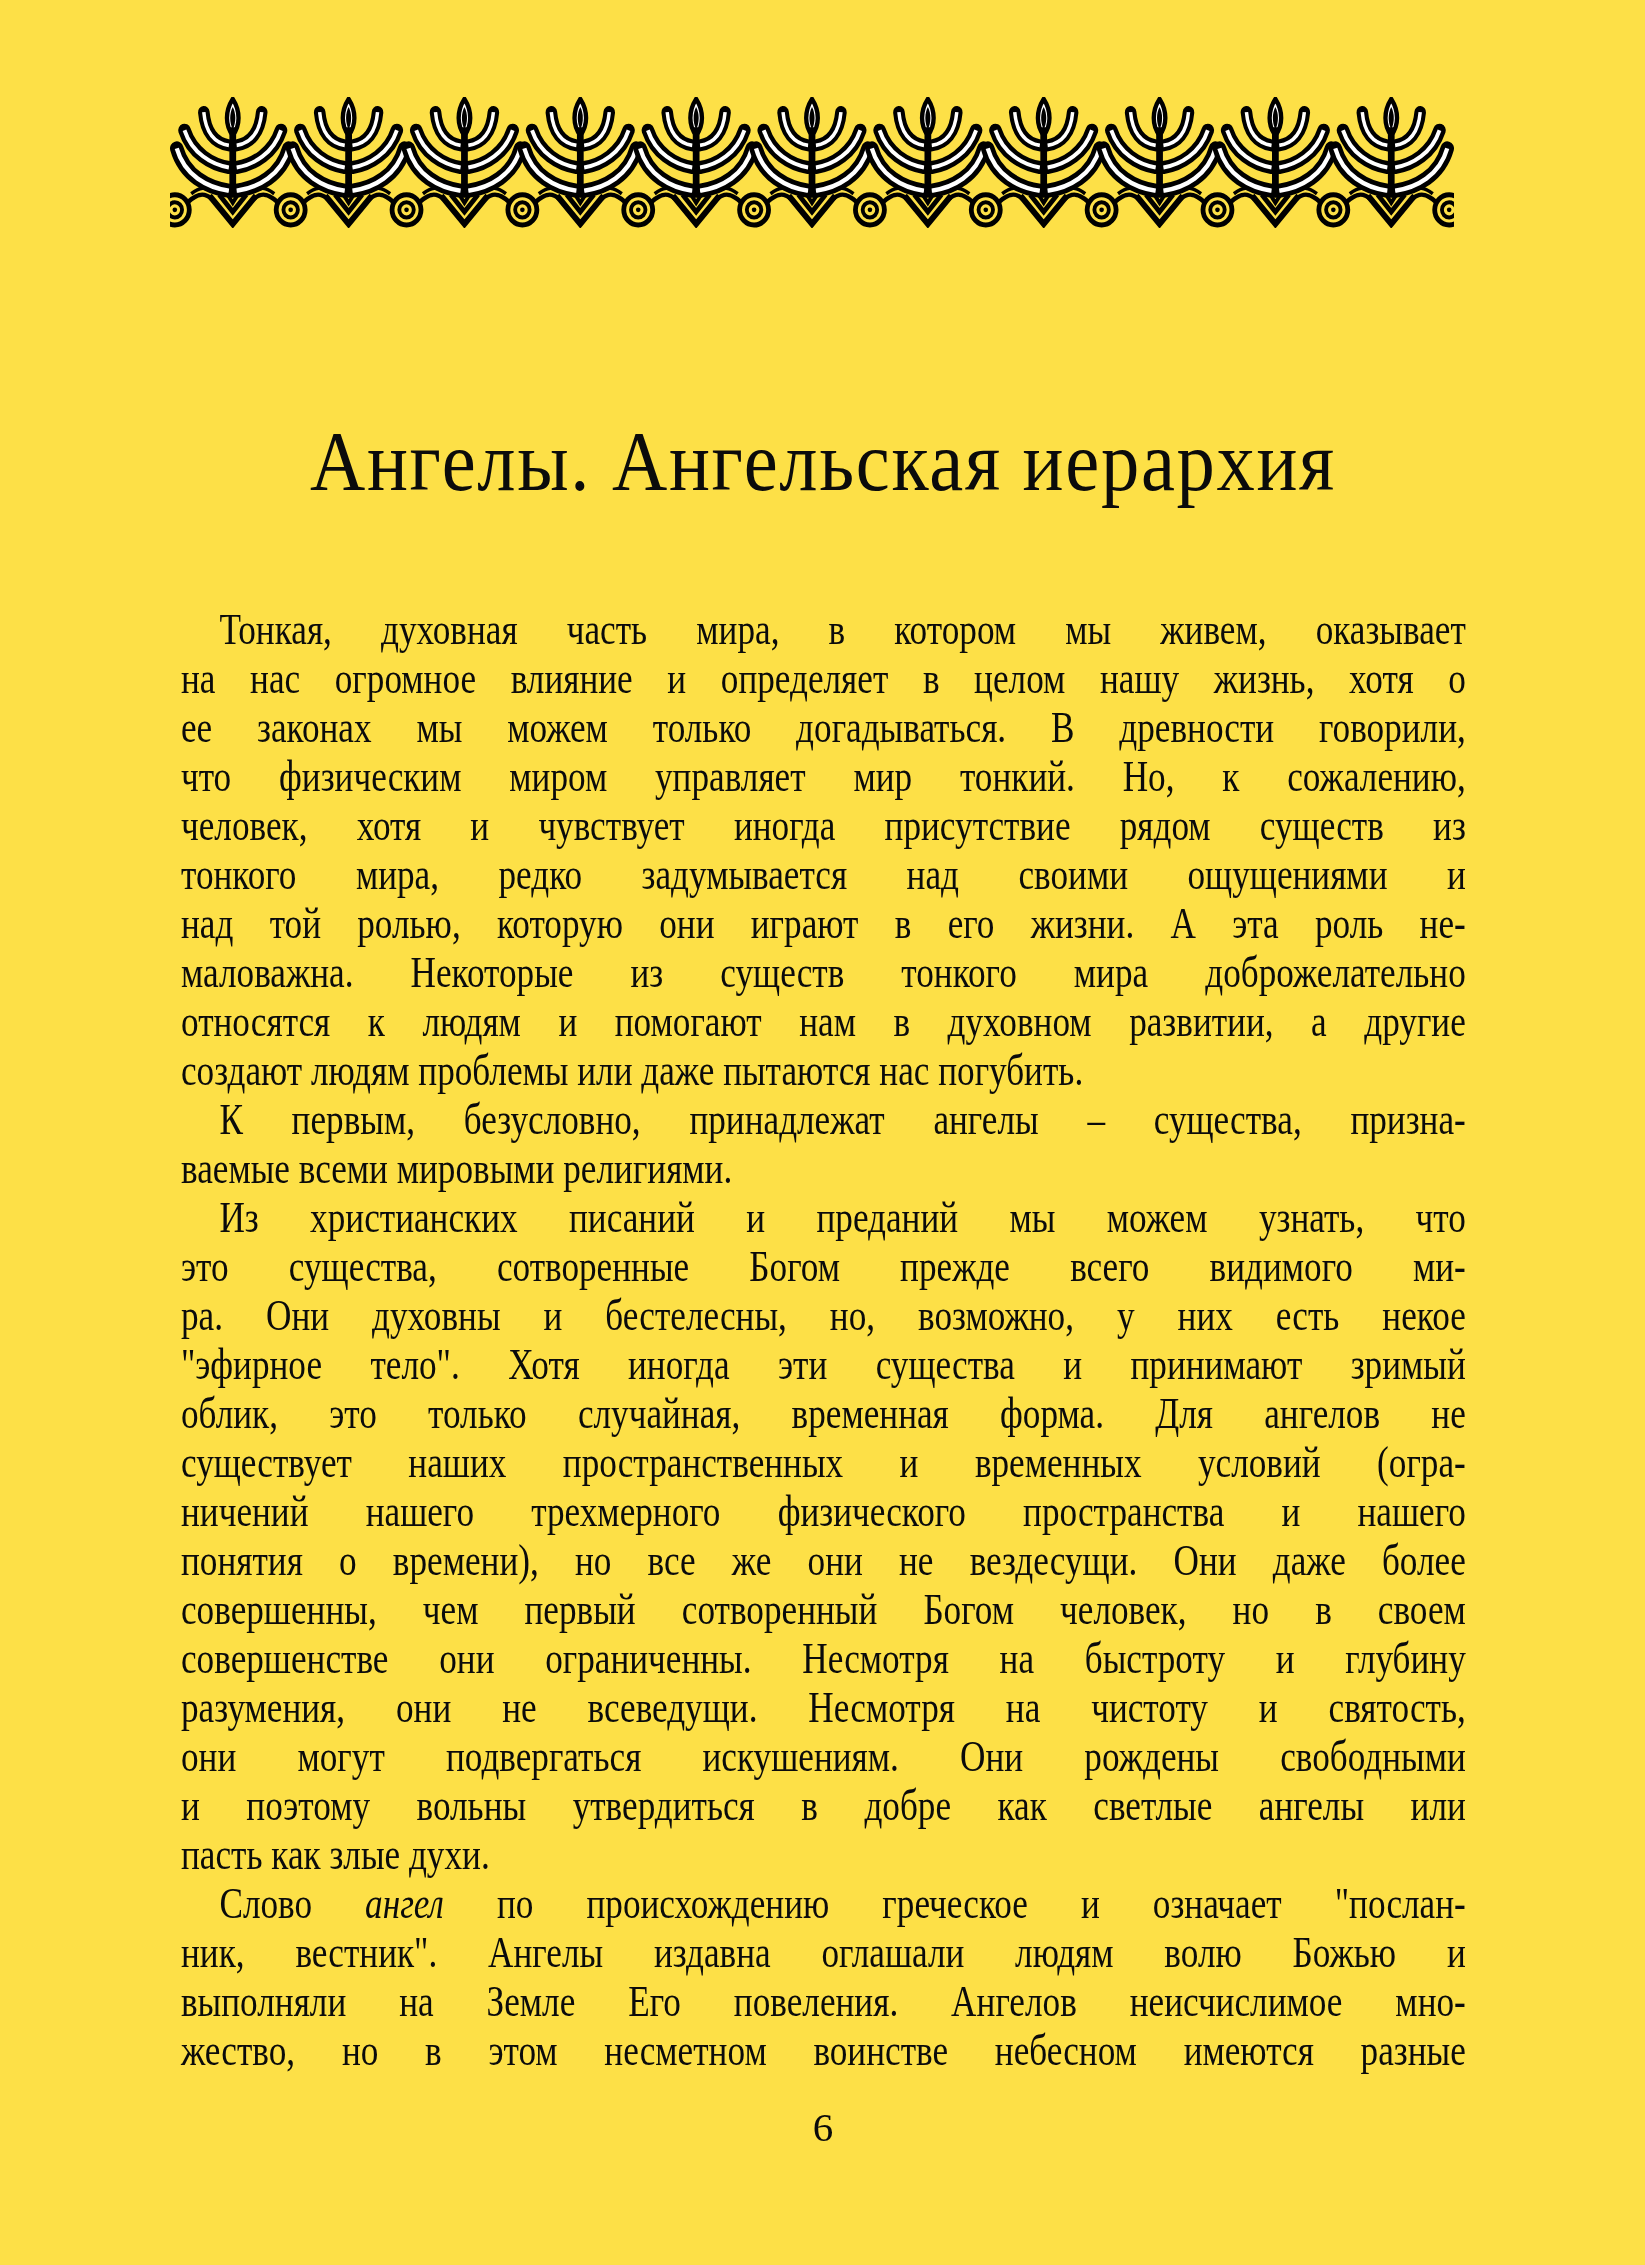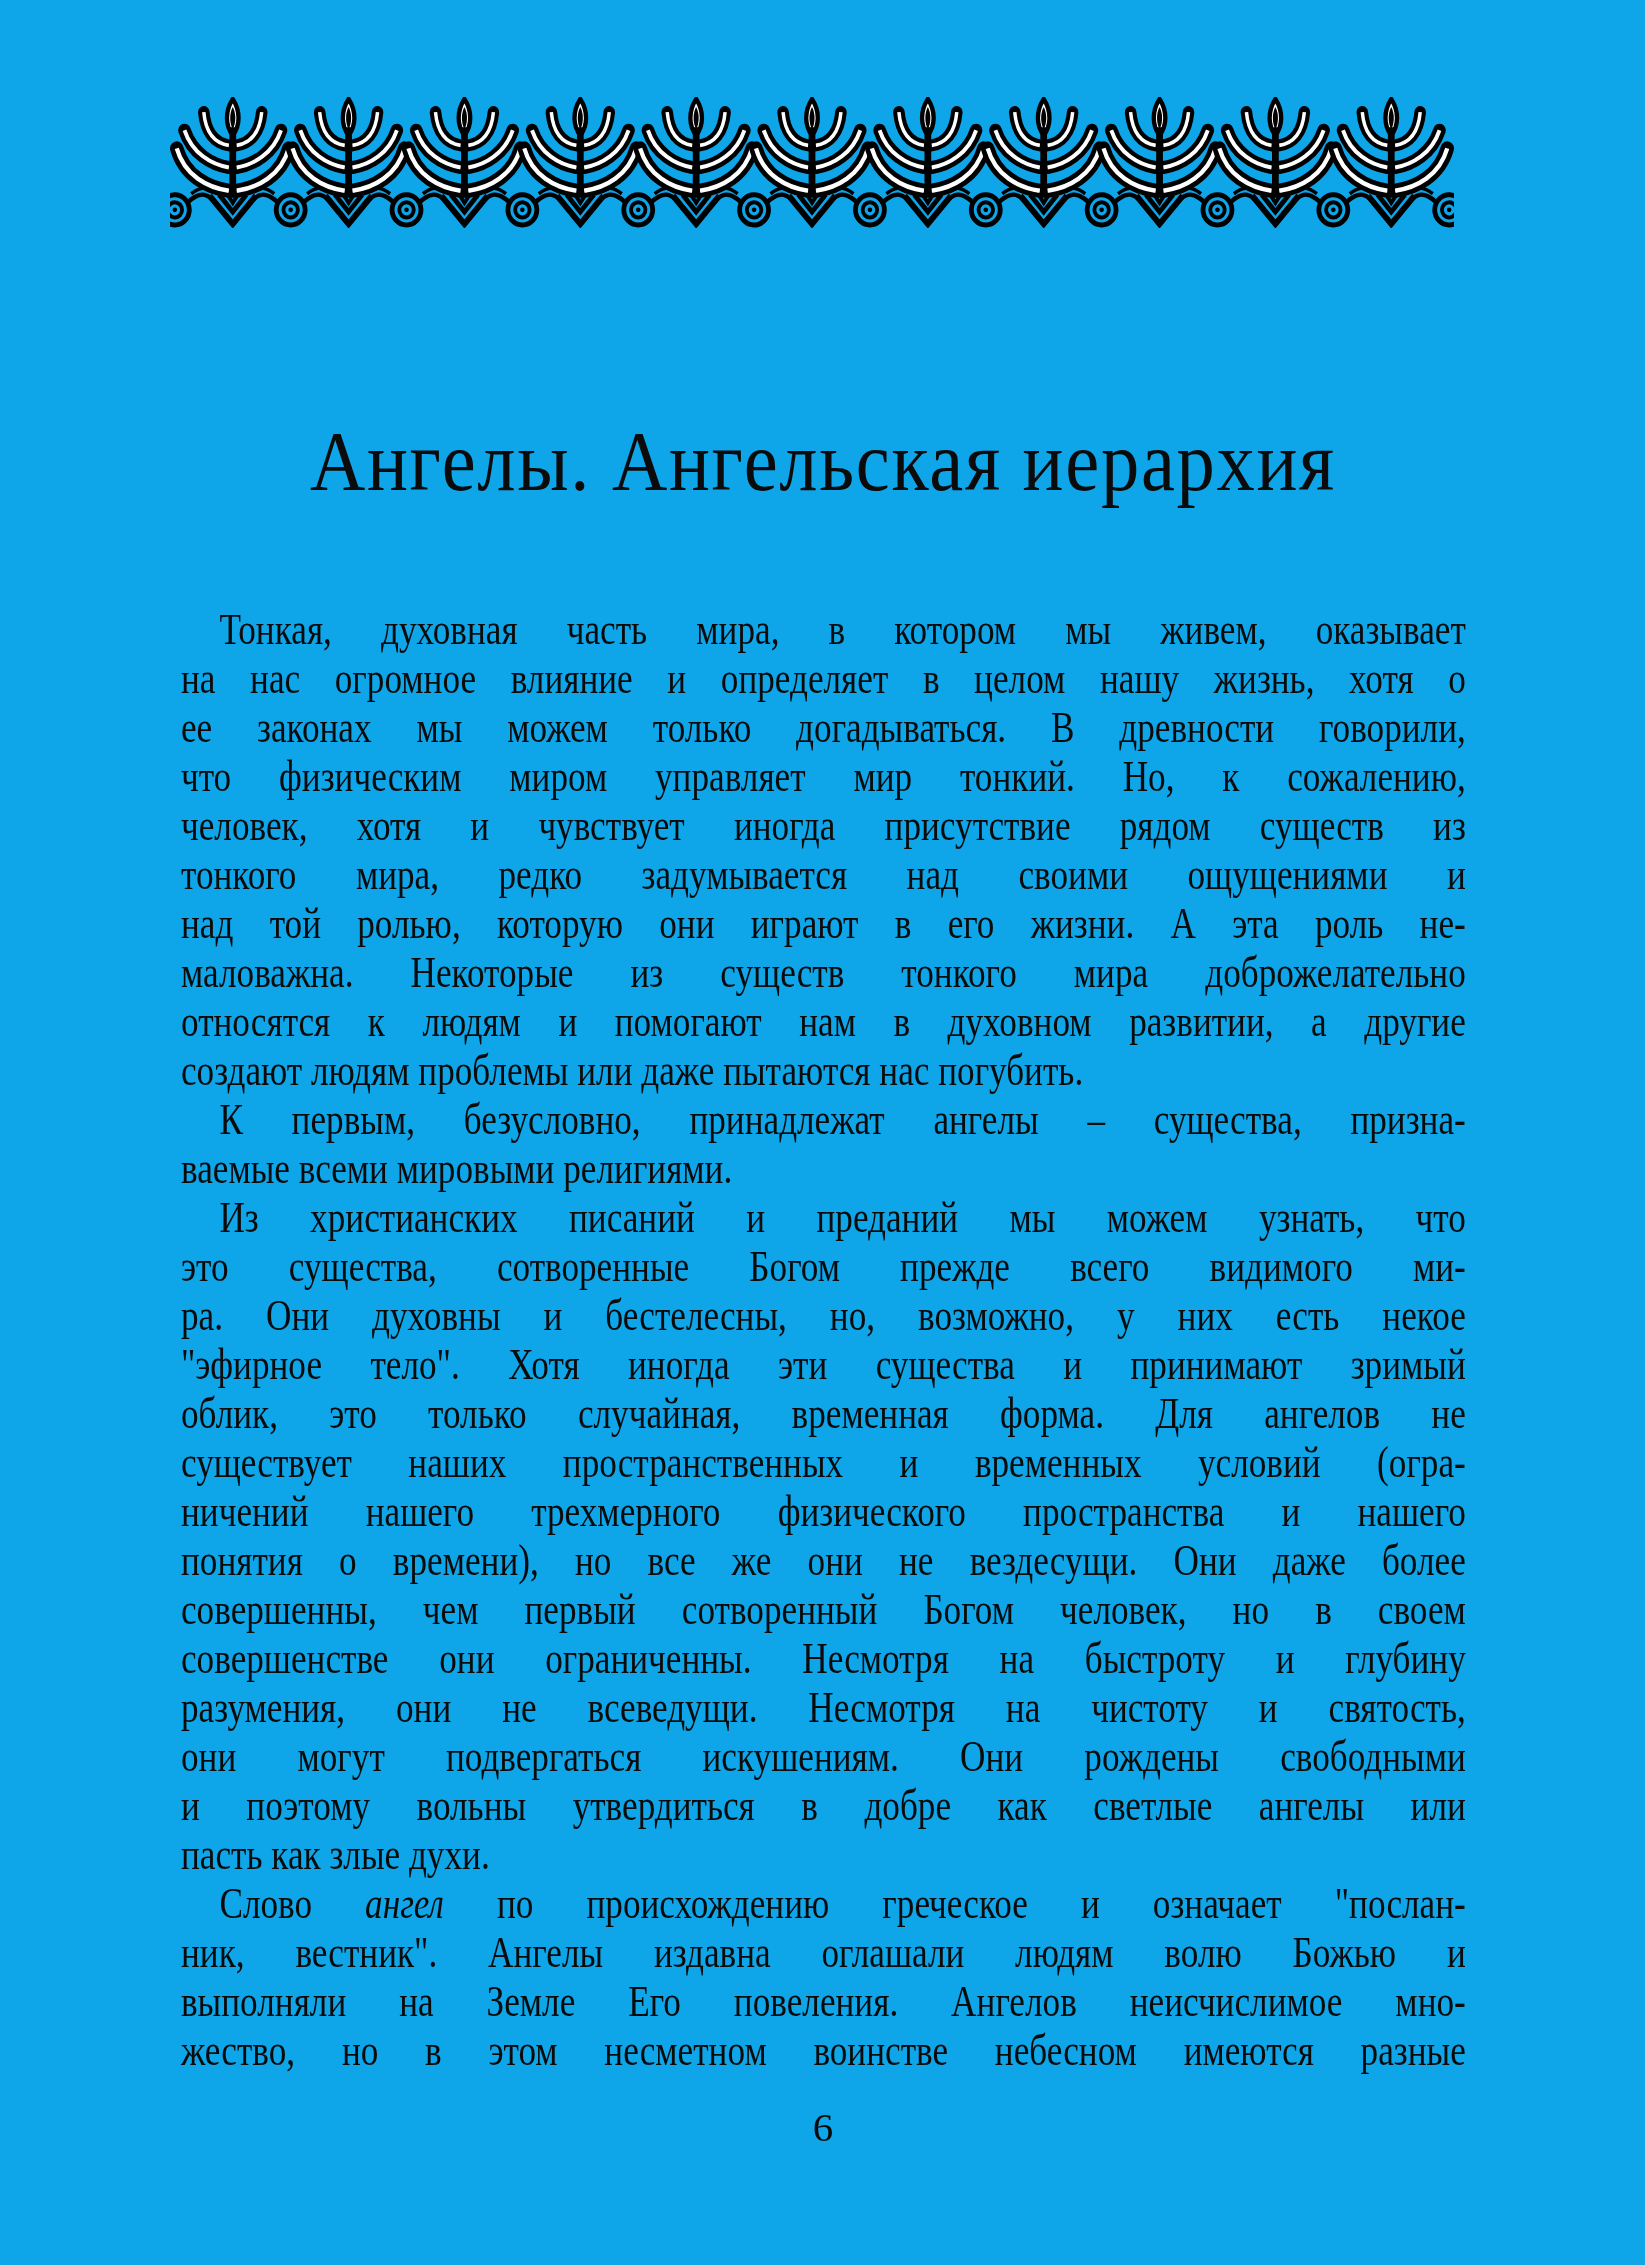--- a/index.html
+++ b/index.html
@@ -1,17 +1,17 @@
 <!DOCTYPE html>
 <html><head>
 <meta charset="utf-8">
 <style>
   html,body{margin:0;padding:0;background:#ffffff;}
   .page{
-    position:relative;width:1645px;height:2265px;background:#0ea5e9;
+    position:relative;width:1645px;height:2265px;background:#fde047;
     color:#0b0b0b;font-family:"Liberation Serif",serif;overflow:hidden;
   }
   .ornament{
     position:absolute;left:170px;top:97px;width:1284px;height:131px;color:#000000;
   }
   .title{
     position:absolute;left:181px;top:413px;width:1284px;
     font-size:85px;line-height:97px;font-weight:400;letter-spacing:1.9px;
     text-align:center;white-space:nowrap;
     transform:scaleX(0.9);transform-origin:50% 0;

